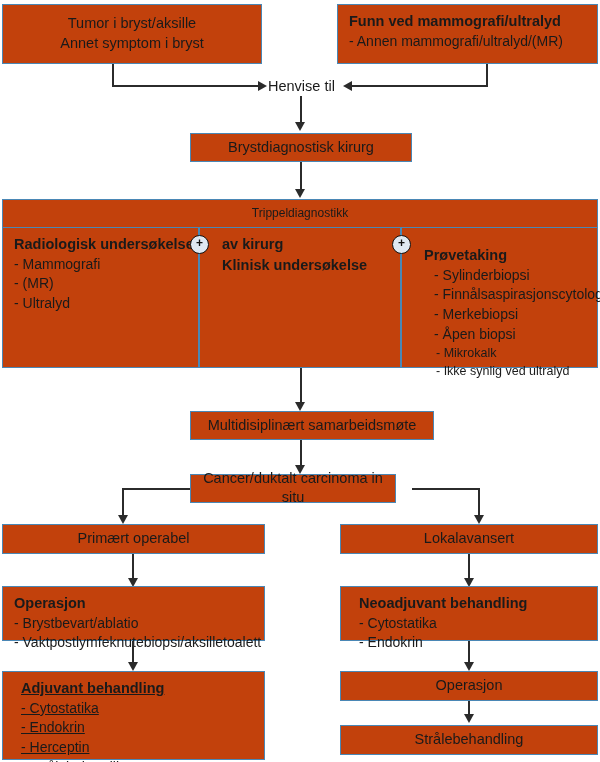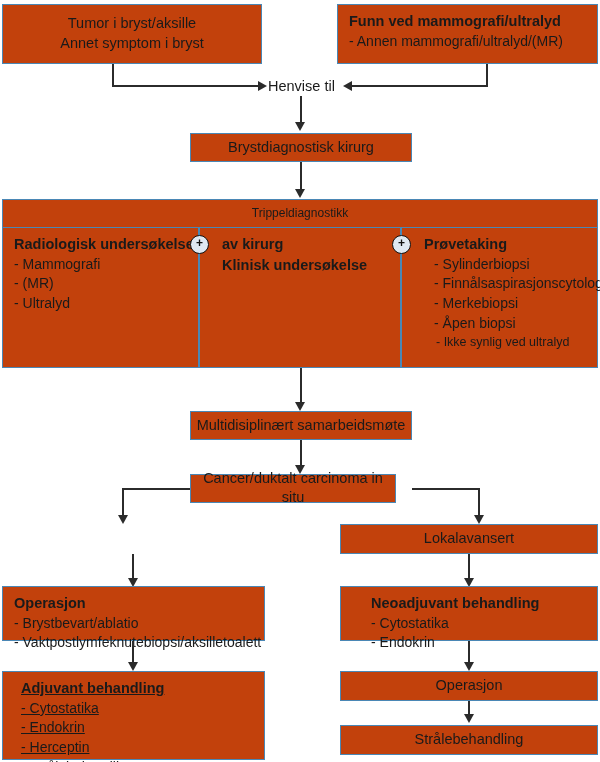--- a/index.html
+++ b/index.html
@@ -191,54 +191,58 @@
 
     <div class="col" style="left:197px; width:200px;">
       <div class="pad" style="padding-left:22px;">
         <div class="hdr">av kirurg</div>
         <div class="hdr">Klinisk undersøkelse</div>
       </div>
     </div>
 
     <div class="plus" style="left:389px; top:35px;">+</div>
 
-    <div class="col" style="left:399px; width:197px;">
+    <div class="col" style="left:399px; width:197px;margin-top:11px;">
       <div class="pad" style="padding-left:22px;">
         <div class="hdr">Prøvetaking</div>
         <div class="li" style="padding-left:10px;">- Sylinderbiopsi</div>
         <div class="li" style="padding-left:10px;">- Finnålsaspirasjonscytologi</div>
         <div class="li" style="padding-left:10px;">- Merkebiopsi</div>
         <div class="li" style="padding-left:10px;">- Åpen biopsi</div>
+        <div class="li2">- Mikrokalk</div>
         <div class="li2">- Ikke synlig ved ultralyd</div>
       </div>
     </div>
   </div>
 
   <div class="vline" style="left:300px; top:368px; height:35px;"></div>
   <div class="arr-down" style="left:295px; top:402px;"></div>
 
-  <div class="box" id="box-meeting" style="left:190px; top:411px; width:222px; height:29px;">
+  <div class="box" id="box-meeting" style="left:190px; top:411px; width:244px; height:29px;">
     <div class="center-wrap box-title-center">Multidisiplinært samarbeidsmøte</div>
   </div>
 
   <div class="vline" style="left:300px; top:440px; height:26px;"></div>
   <div class="arr-down" style="left:295px; top:465px;"></div>
 
   <div class="box" id="box-diagnosis" style="left:190px; top:474px; width:206px; height:29px;">
     <div class="center-wrap box-title-center">Cancer/duktalt carcinoma in situ</div>
   </div>
 
   <div class="hline" style="left:122px; top:488px; width:68px;"></div>
   <div class="vline" style="left:122px; top:488px; height:28px;"></div>
   <div class="arr-down" style="left:118px; top:515px;"></div>
 
   <div class="hline" style="left:412px; top:488px; width:68px;"></div>
   <div class="vline" style="left:478px; top:488px; height:28px;"></div>
   <div class="arr-down" style="left:474px; top:515px;"></div>
 
+  <div class="box" id="box-branch-left" style="left:2px; top:524px; width:263px; height:30px;">
+    <div class="center-wrap box-title-center">Primært operabel</div>
+  </div>
 
   <div class="vline" style="left:132px; top:554px; height:25px;"></div>
   <div class="arr-down" style="left:128px; top:578px;"></div>
 
   <div class="box" id="box-left-operasjon" style="left:2px; top:586px; width:263px; height:55px;">
     <div class="pad">
       <div class="hdr">Operasjon</div>
       <div class="li">- Brystbevart/ablatio</div>
       <div class="li">- Vaktpostlymfeknutebiopsi/aksilletoalett</div>
     </div>
@@ -258,21 +262,21 @@
   </div>
 
   <div class="box" id="box-branch-right" style="left:340px; top:524px; width:258px; height:30px;">
     <div class="center-wrap box-title-center">Lokalavansert</div>
   </div>
 
   <div class="vline" style="left:468px; top:554px; height:25px;"></div>
   <div class="arr-down" style="left:464px; top:578px;"></div>
 
   <div class="box" id="box-right-neoadjuvant" style="left:340px; top:586px; width:258px; height:55px;">
-    <div class="pad" style="padding-left:30px;">
+    <div class="pad" style="padding-left:18px;">
       <div class="hdr">Neoadjuvant behandling</div>
       <div class="li">- Cytostatika</div>
       <div class="li">- Endokrin</div>
     </div>
   </div>
 
   <div class="vline" style="left:468px; top:641px; height:22px;"></div>
   <div class="arr-down" style="left:464px; top:662px;"></div>
 
   <div class="box" id="box-right-operasjon" style="left:340px; top:671px; width:258px; height:30px;">

